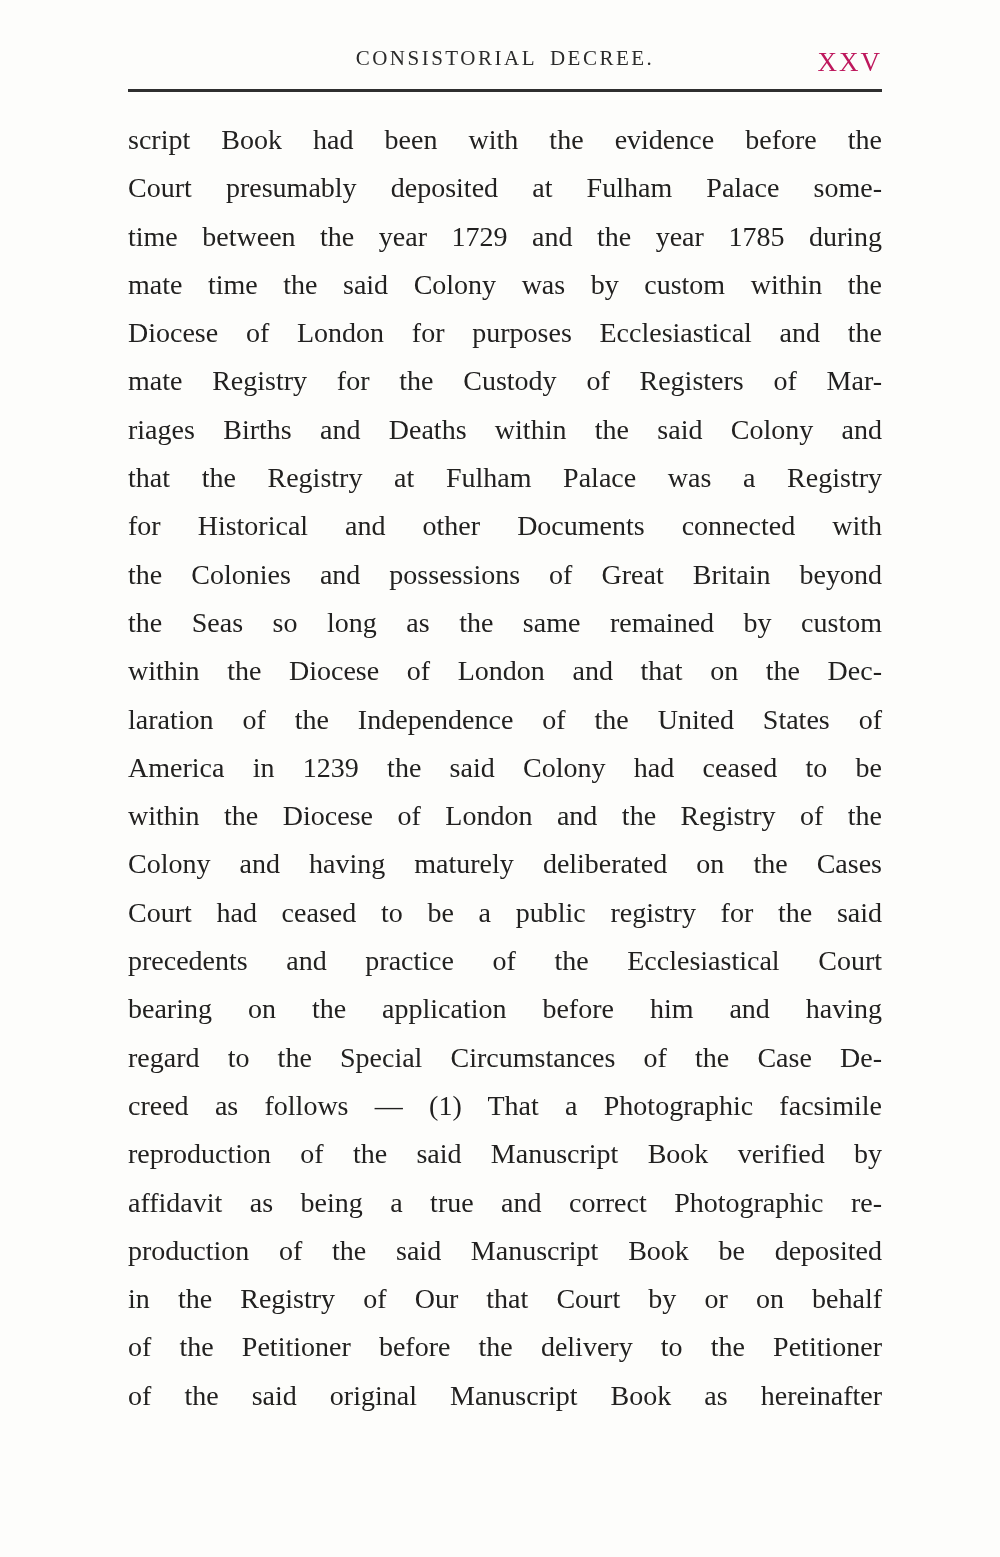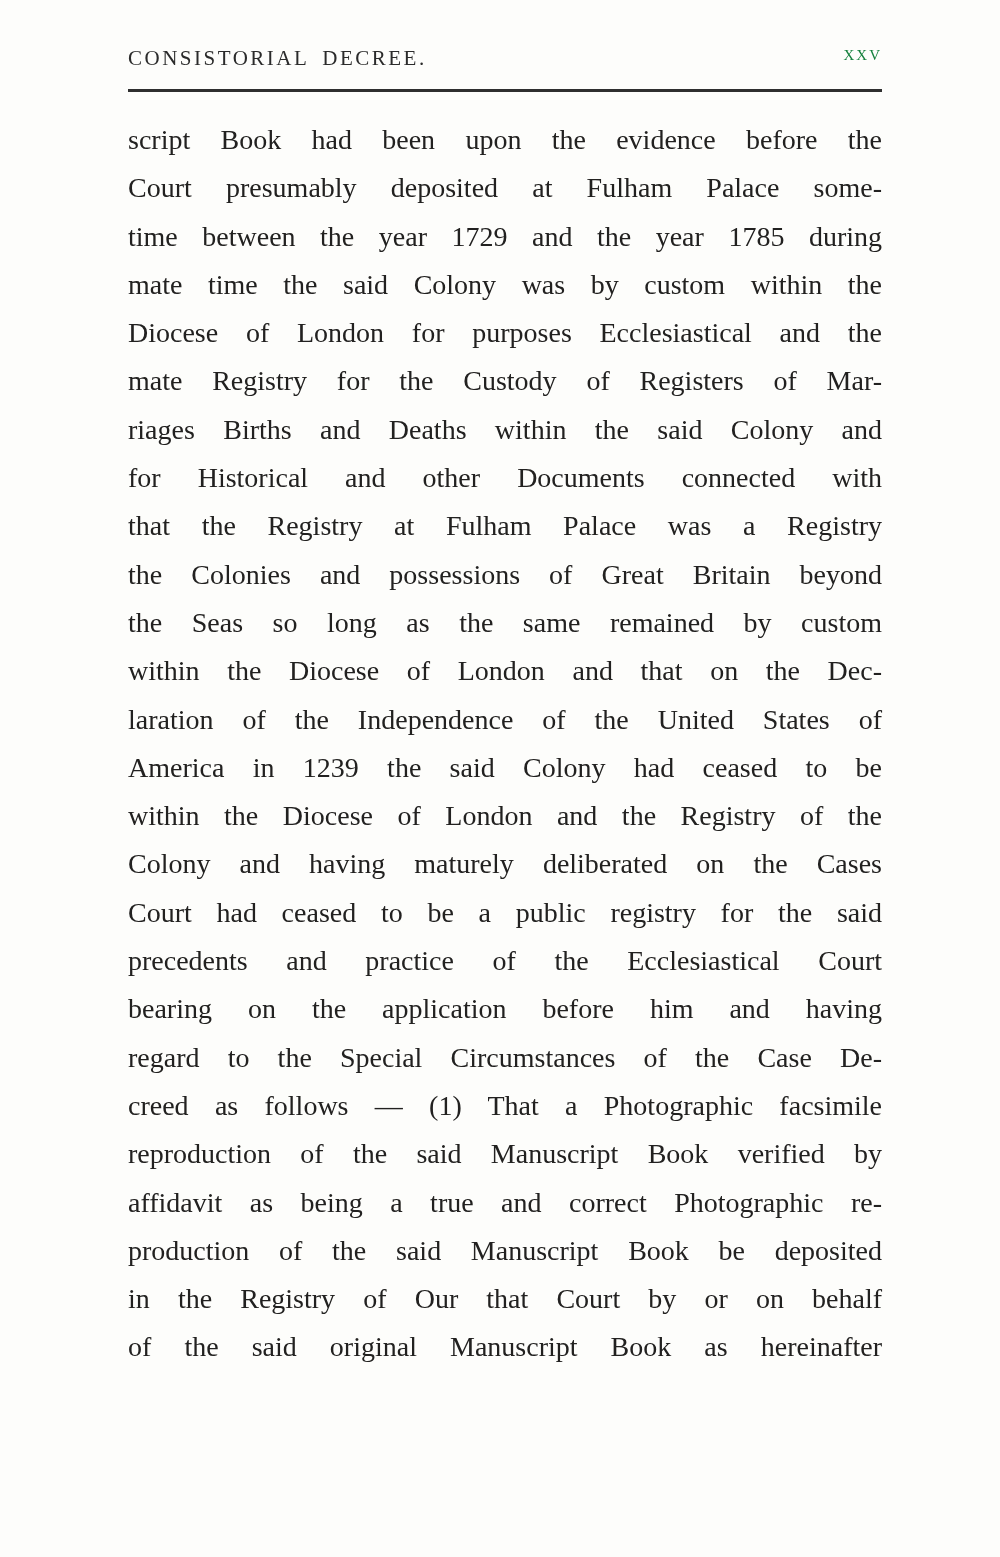--- a/index.html
+++ b/index.html
@@ -15,36 +15,36 @@
     background: #fdfdfb;
     box-sizing: border-box;
     padding: 46px 118px 0 128px;
     font-family: "Liberation Serif", "DejaVu Serif", serif;
     color: #242424;
     overflow: hidden;
   }
   .page-header {
     position: relative;
     height: 34px;
-    text-align: left;
+    text-align: center;
   }
   .running-title {
     font-size: 21px;
     letter-spacing: 2.5px;
     word-spacing: 6px;
     color: #2b2b2b;
     font-weight: 400;
   }
   .page-number {
     position: absolute;
     right: 0;
     top: 1px;
-    font-size: 15px;
+    font-size: 27px;
     letter-spacing: 2px;
-    color: #15803d;
+    color: #be185d;
   }
   .header-rule {
     margin-top: 9px;
     border-top: 3px solid #2f2f2f;
     width: 100%;
   }
   .body-text {
     margin-top: 24px;
   }
   .text-line {
@@ -60,40 +60,41 @@
 </head>
 <body>
 
 <div class="page">
   <header class="page-header">
     <span class="running-title">CONSISTORIAL DECREE.</span>
     <span class="page-number">XXV</span>
   </header>
   <div class="header-rule"></div>
   <main class="body-text" id="body-text">
-      <div class="text-line">script Book had been upon the evidence before the</div>
+      <div class="text-line">script Book had been with the evidence before the</div>
       <div class="text-line">Court presumably deposited at Fulham Palace some-</div>
       <div class="text-line">time between the year 1729 and the year 1785 during</div>
       <div class="text-line">mate time the said Colony was by custom within the</div>
       <div class="text-line">Diocese of London for purposes Ecclesiastical and the</div>
       <div class="text-line">mate Registry for the Custody of Registers of Mar-</div>
       <div class="text-line">riages Births and Deaths within the said Colony and</div>
+      <div class="text-line">that the Registry at Fulham Palace was a Registry</div>
       <div class="text-line">for Historical and other Documents connected with</div>
-      <div class="text-line">that the Registry at Fulham Palace was a Registry</div>
       <div class="text-line">the Colonies and possessions of Great Britain beyond</div>
       <div class="text-line">the Seas so long as the same remained by custom</div>
       <div class="text-line">within the Diocese of London and that on the Dec-</div>
       <div class="text-line">laration of the Independence of the United States of</div>
       <div class="text-line">America in 1239 the said Colony had ceased to be</div>
       <div class="text-line">within the Diocese of London and the Registry of the</div>
       <div class="text-line">Colony and having maturely deliberated on the Cases</div>
       <div class="text-line">Court had ceased to be a public registry for the said</div>
       <div class="text-line">precedents and practice of the Ecclesiastical Court</div>
       <div class="text-line">bearing on the application before him and having</div>
       <div class="text-line">regard to the Special Circumstances of the Case De-</div>
       <div class="text-line">creed as follows —  (1) That a Photographic facsimile</div>
       <div class="text-line">reproduction of the said Manuscript Book verified by</div>
       <div class="text-line">affidavit as being a true and correct Photographic re-</div>
       <div class="text-line">production of the said Manuscript Book be deposited</div>
       <div class="text-line">in the Registry of Our that Court by or on behalf</div>
+      <div class="text-line">of the Petitioner before the delivery to the Petitioner</div>
       <div class="text-line">of the said original Manuscript Book as hereinafter</div>
     </main>
 </div>
 
 </body></html>

